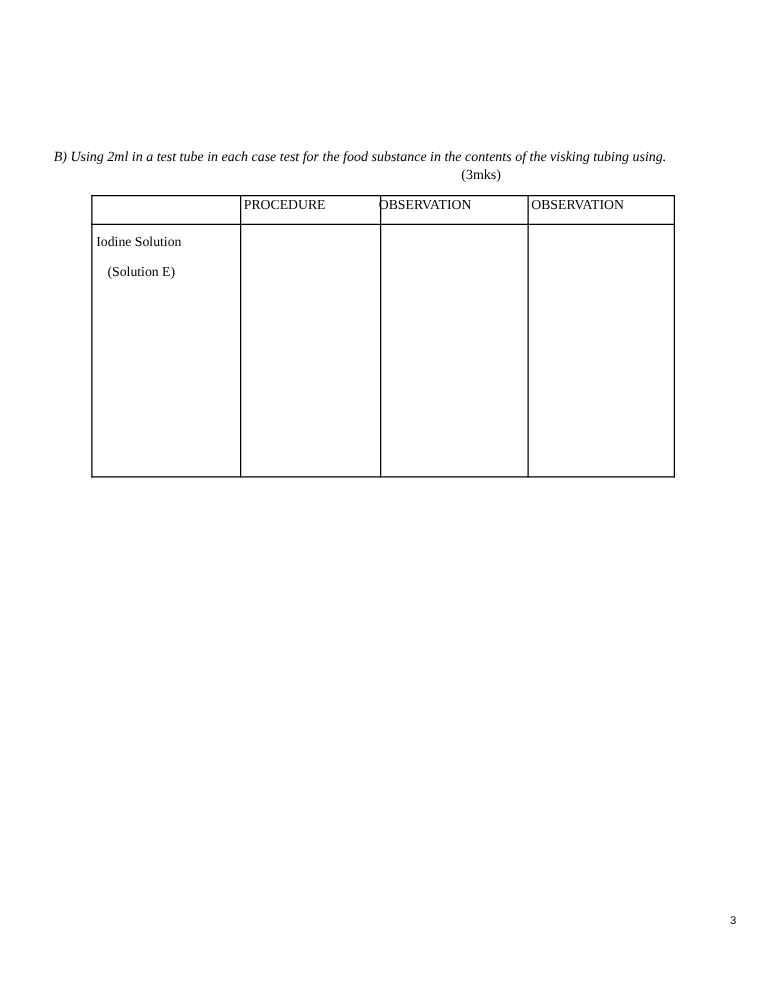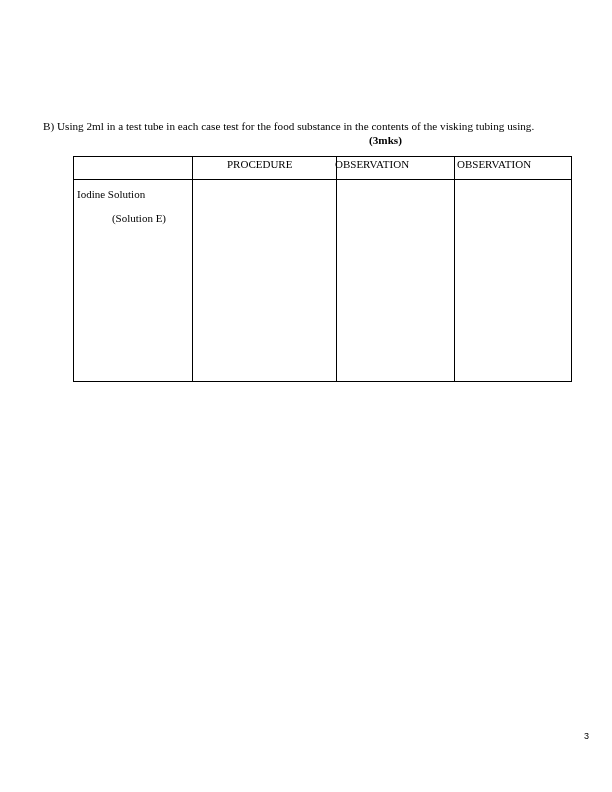--- a/index.html
+++ b/index.html
@@ -1,27 +1,27 @@
 <!DOCTYPE html>
 <html><head>
 <meta charset="utf-8">
 <style>
   html, body { margin:0; padding:0; background:#fff; }
   body { width:612px; height:792px; position:relative; overflow:hidden; font-family:"Liberation Serif", serif; color:#000; }
-  .question { position:absolute; left:43px; top:120px; font-size:11.2px; white-space:nowrap; }
-  .marks { position:absolute; left:369px; top:134px; font-size:11.2px;font-weight:bold; }
+  .question { position:absolute; left:43px; top:120px; font-size:11.2px; white-space:nowrap;font-style:italic; }
+  .marks { position:absolute; left:369px; top:134px; font-size:11.2px; }
   table { position:absolute; left:73px; top:156px; border-collapse:collapse; font-size:11px; }
   td { border:1px solid #000; vertical-align:top; padding:0; }
-  .c0 { width:118px; } .c1 { width:111px;padding-left:32px; } .c2 { width:117px; } .c3 { width:116px; }
+  .c0 { width:118px; } .c1 { width:111px; } .c2 { width:117px; } .c3 { width:116px; }
   .hdr td { height:22px; }
   .hdr span { display:block; padding:1px 2px 0 2px; }
   .r1 td { height:201px; }
   .r2 td { height:276px; }
   .lbl { display:block; padding-left:3px; padding-top:2px; line-height:24px; }
-  .lbl2 { display:block; padding-left:12px;text-align:center; }
+  .lbl2 { display:block; padding-left:12px; }
   .rlbl { display:block; text-align:right; padding-right:5px; padding-top:2px; line-height:24px; }
   .pagenum { position:absolute; left:584px; top:731px; font-family:"Liberation Sans", sans-serif; font-size:9px; }
 </style>
 </head>
 <body>
 
 <div class="question">B) Using 2ml in a test tube in each case test for the food substance in the contents of the visking tubing using.</div>
 <div class="marks">(3mks)</div>
 
 <table>

